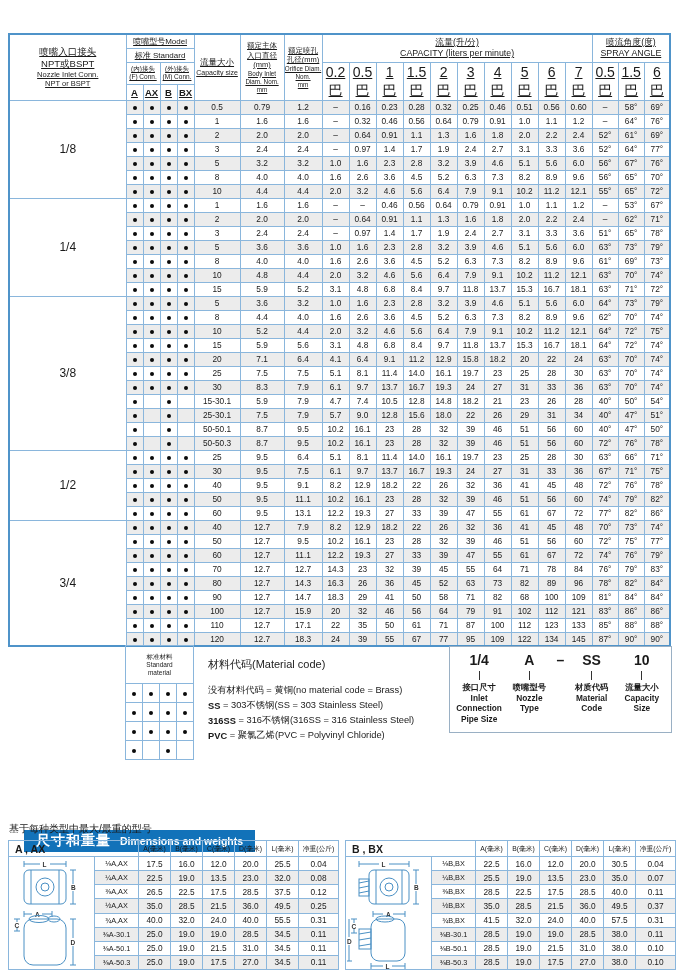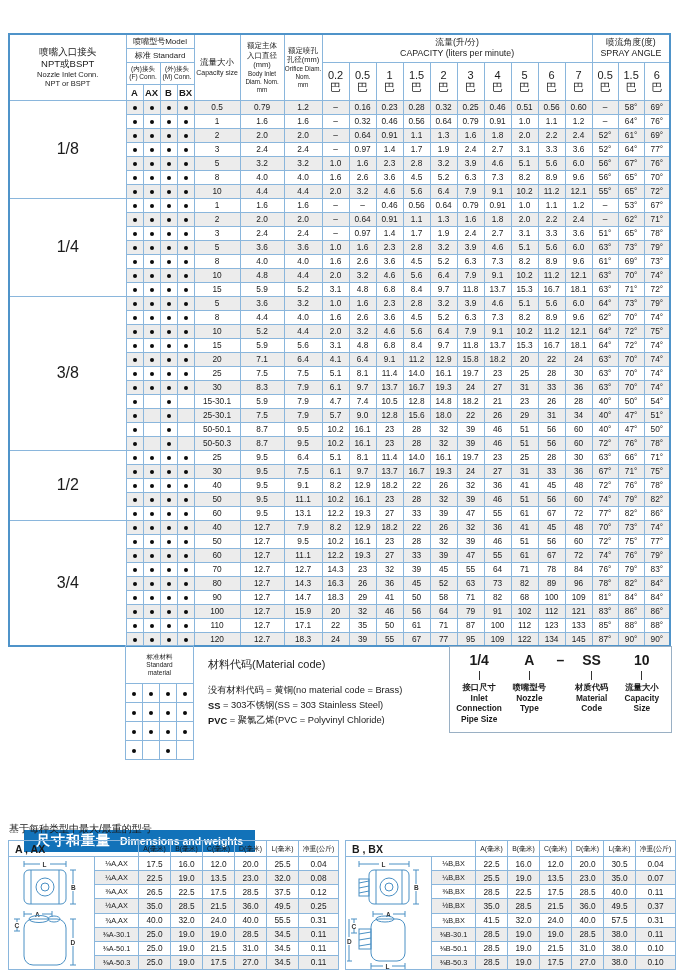--- a/index.html
+++ b/index.html
@@ -14,39 +14,39 @@
         align-items:center;gap:9px;padding:0 12px;height:24px;white-space:nowrap;margin-top:37px;}
   .t-zh{font-size:15px;font-weight:bold;letter-spacing:1px;}
   .t-en{font-size:11px;font-weight:bold;}
   .pre{white-space:pre-line;}
 
   
   table.perf{position:absolute;left:8px;top:33px;width:663px;border-collapse:collapse;
         table-layout:fixed;border:2px solid var(--line2);}
   table.perf th,table.perf td{border:1px solid var(--line);text-align:center;
         vertical-align:middle;padding:0;overflow:hidden;}
-  table.perf thead th{background:#fff;font-weight:normal;}
+  table.perf thead th{background:#fff;font-weight:normal;text-decoration:underline;}
   .h-inlet .zh{font-size:9.5px;line-height:12px;}
   .h-inlet .en{font-size:7.5px;line-height:9px;color:#222;}
   .h-model{font-size:8px;}
   .h-std{font-size:8px;}
   .h-conn{font-size:6.5px;line-height:8px;}
   .h-type{font-size:9.5px;font-weight:bold !important;}
   .h-capsize .zh{font-size:8.5px;line-height:11px;}
   .h-capsize .en{font-size:7px;line-height:9px;}
   .h-diam .zh{font-size:7.5px;line-height:9.5px;}
   .h-diam .en{font-size:6.3px;line-height:8px;}
   .h-group{font-size:8.8px;line-height:11px;}
-  .p-th{font-size:11px;line-height:12px;white-space:pre-line;}
+  .p-th{font-size:14px;line-height:18px;white-space:pre-line;}
   tr.hr1{height:14px;} tr.hr2{height:14px;} tr.hr3{height:22px;} tr.hr4{height:16px;}
 
   table.perf tbody tr{height:14px;}
   table.perf tbody td{font-size:8.3px;}
   table.perf tbody tr.shade td{background:var(--shade);}
-  table.perf tbody td.size-cell{background:#fff !important;font-size:16px;}
+  table.perf tbody td.size-cell{background:#fff !important;font-size:12px;}
   table.perf tbody tr.gstart td{border-top:1.5px solid var(--line2);}
   .dot-mark{display:inline-block;width:4px;height:4px;border-radius:50%;background:#0a0a0a;vertical-align:middle;}
 
   
   .material{position:absolute;left:125px;top:645px;display:flex;align-items:flex-start;}
   table.mat{border-collapse:collapse;border:1.5px solid var(--line2);}
   table.mat th,table.mat td{border:1px solid var(--line);width:17px;text-align:center;padding:0;}
   table.mat th{height:38px;font-size:6.5px;line-height:8px;font-weight:normal;}
   table.mat td{height:15px;}
   .mat-text{margin-left:14px;}
@@ -1097,20 +1097,21 @@
             <td><span class="dot-mark"></span></td>
             <td></td>
           </tr>
         </tbody>
     </table>
     <div class="mat-text">
       <div class="mat-head">材料代码(Material code)</div>
       <div id="mat-lines">
           <div class="mat-line">没有材料代码 = 黄铜(no material code = Brass)</div>
           <div class="mat-line"><span class="mat-prefix">SS</span> = 303不锈钢(SS = 303 Stainless Steel)</div>
+          <div class="mat-line"><span class="mat-prefix">316SS</span> = 316不锈钢(316SS = 316 Stainless Steel)</div>
           <div class="mat-line"><span class="mat-prefix">PVC</span> = 聚氯乙烯(PVC = Polyvinyl Chloride)</div>
         </div>
     </div>
   </div>
 
   <div class="order">
     <div class="order-box">
       <div class="order-parts" id="order-parts">
           <div class="order-col">
             <div class="order-code">1/4</div>

